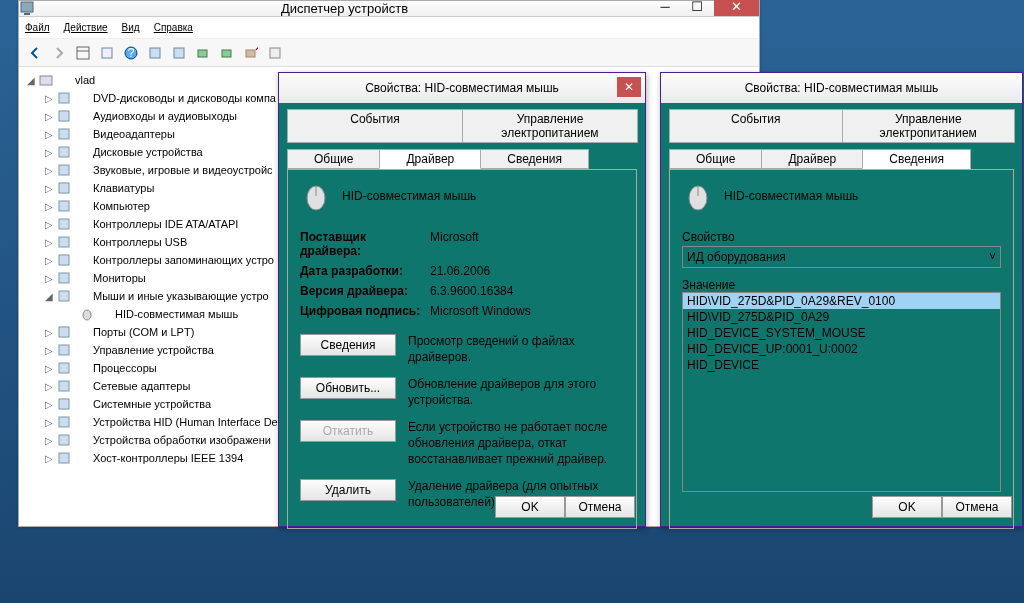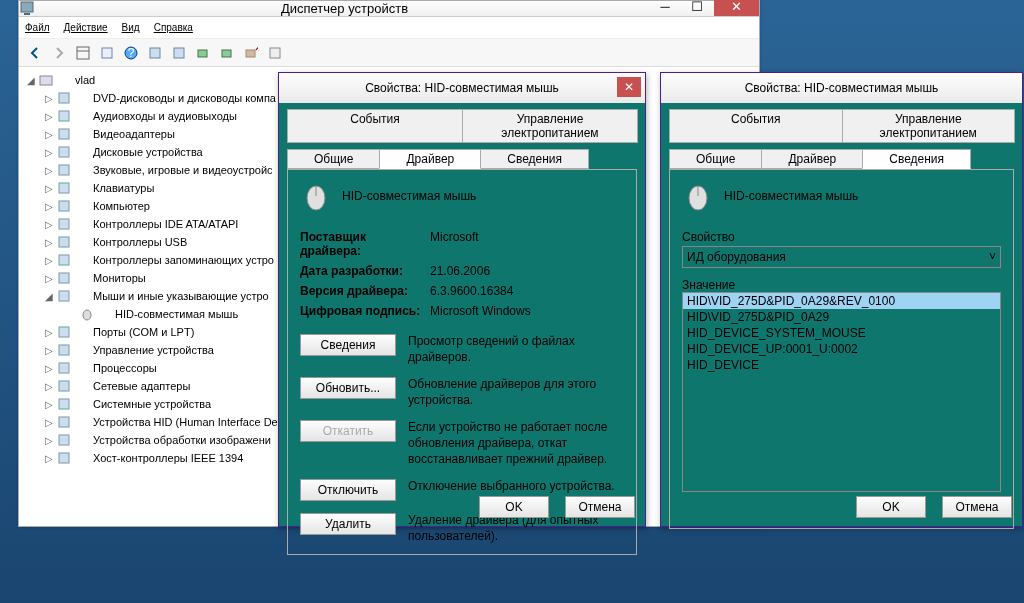--- a/index.html
+++ b/index.html
@@ -37,21 +37,21 @@
 .tab-row2 .tab { flex: 1; text-align: center; }
 .tab-body { border: 1px solid #aaa; margin: 0 8px 8px 8px; padding: 10px 12px; min-height: 360px; position: relative; }
 .dev-head { display: flex; align-items: center; margin-bottom: 18px; }
 .mouse-ico { width: 32px; height: 32px; margin-right: 10px; }
 .info-row { display: flex; margin-bottom: 6px; font-size: 12px; }
 .info-label { width: 130px; font-weight: bold; }
 .btn-row { display: flex; align-items: flex-start; margin-top: 12px; }
 .dlg-btn { width: 96px; height: 22px; border: 1px solid #999; background: linear-gradient(#fdfdfd,#e5e5e5); font-size: 12px; margin-right: 12px; display:flex; align-items:center; justify-content:center; }
 .dlg-btn.disabled { color: #aaa; }
 .btn-desc { flex: 1; font-size: 12px; line-height: 1.3; }
-.footer-btns { position: absolute; right: 10px; bottom: 8px; display: flex; gap: 16px; }
+.footer-btns { position: absolute; right: 10px; bottom: 8px; display: flex; gap: 0; }
 .footer-btns .dlg-btn { width: 70px; margin: 0; }
 
 .prop-label { font-size: 12px; margin-top: 10px; }
 .combo { width: 100%; height: 22px; border: 1px solid #888; margin-top: 2px; padding: 0 4px; display: flex; align-items: center; justify-content: space-between; font-size: 12px; }
 .listbox { border: 1px solid #888; height: 200px; overflow: auto; }
 .list-item { padding: 1px 4px; font-size: 12px; }
 .list-item.sel { background: #9fd3f3; }
 </style>
 </head>
 <body>
@@ -382,24 +382,20 @@
           <div class="dlg-btn">Сведения</div>
           <div class="btn-desc">Просмотр сведений о файлах драйверов.</div>
         </div>
         <div class="btn-row">
           <div class="dlg-btn">Обновить...</div>
           <div class="btn-desc">Обновление драйверов для этого устройства.</div>
         </div>
         <div class="btn-row">
           <div class="dlg-btn disabled">Откатить</div>
           <div class="btn-desc">Если устройство не работает после обновления драйвера, откат восстанавливает прежний драйвер.</div>
-        </div>
-        <div class="btn-row">
-          <div class="dlg-btn">Отключить</div>
-          <div class="btn-desc">Отключение выбранного устройства.</div>
         </div>
         <div class="btn-row">
           <div class="dlg-btn">Удалить</div>
           <div class="btn-desc">Удаление драйвера (для опытных пользователей).</div>
         </div>
       </div>
   </div>
   <div class="footer-btns">
     <div class="dlg-btn">OK</div>
     <div class="dlg-btn">Отмена</div>

